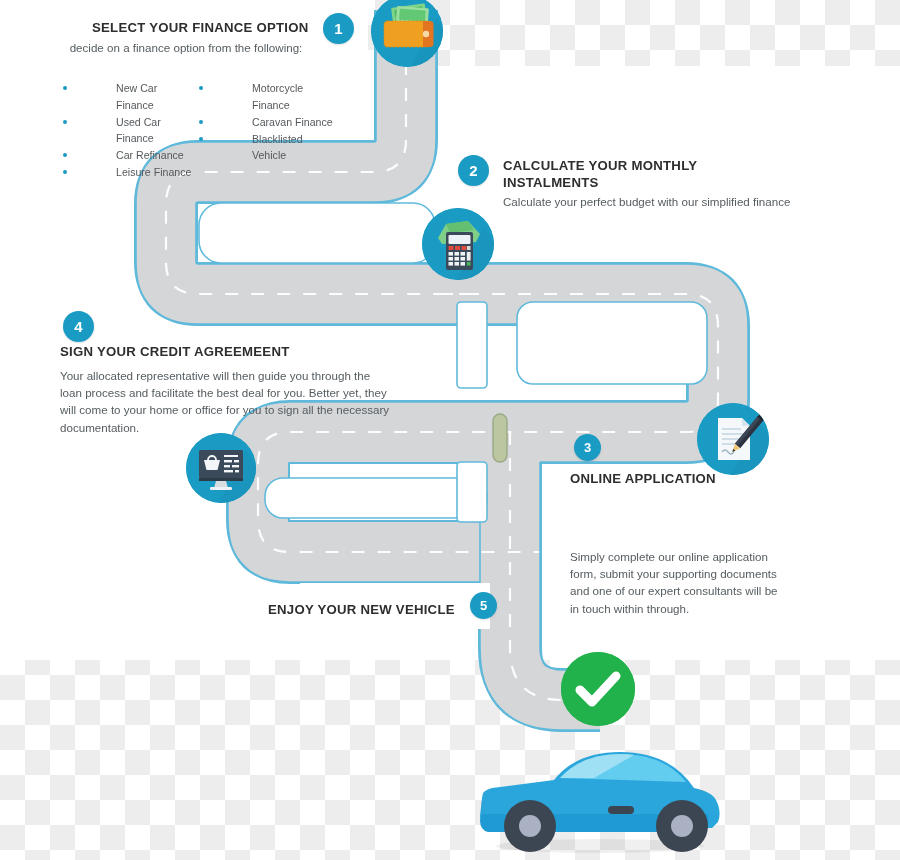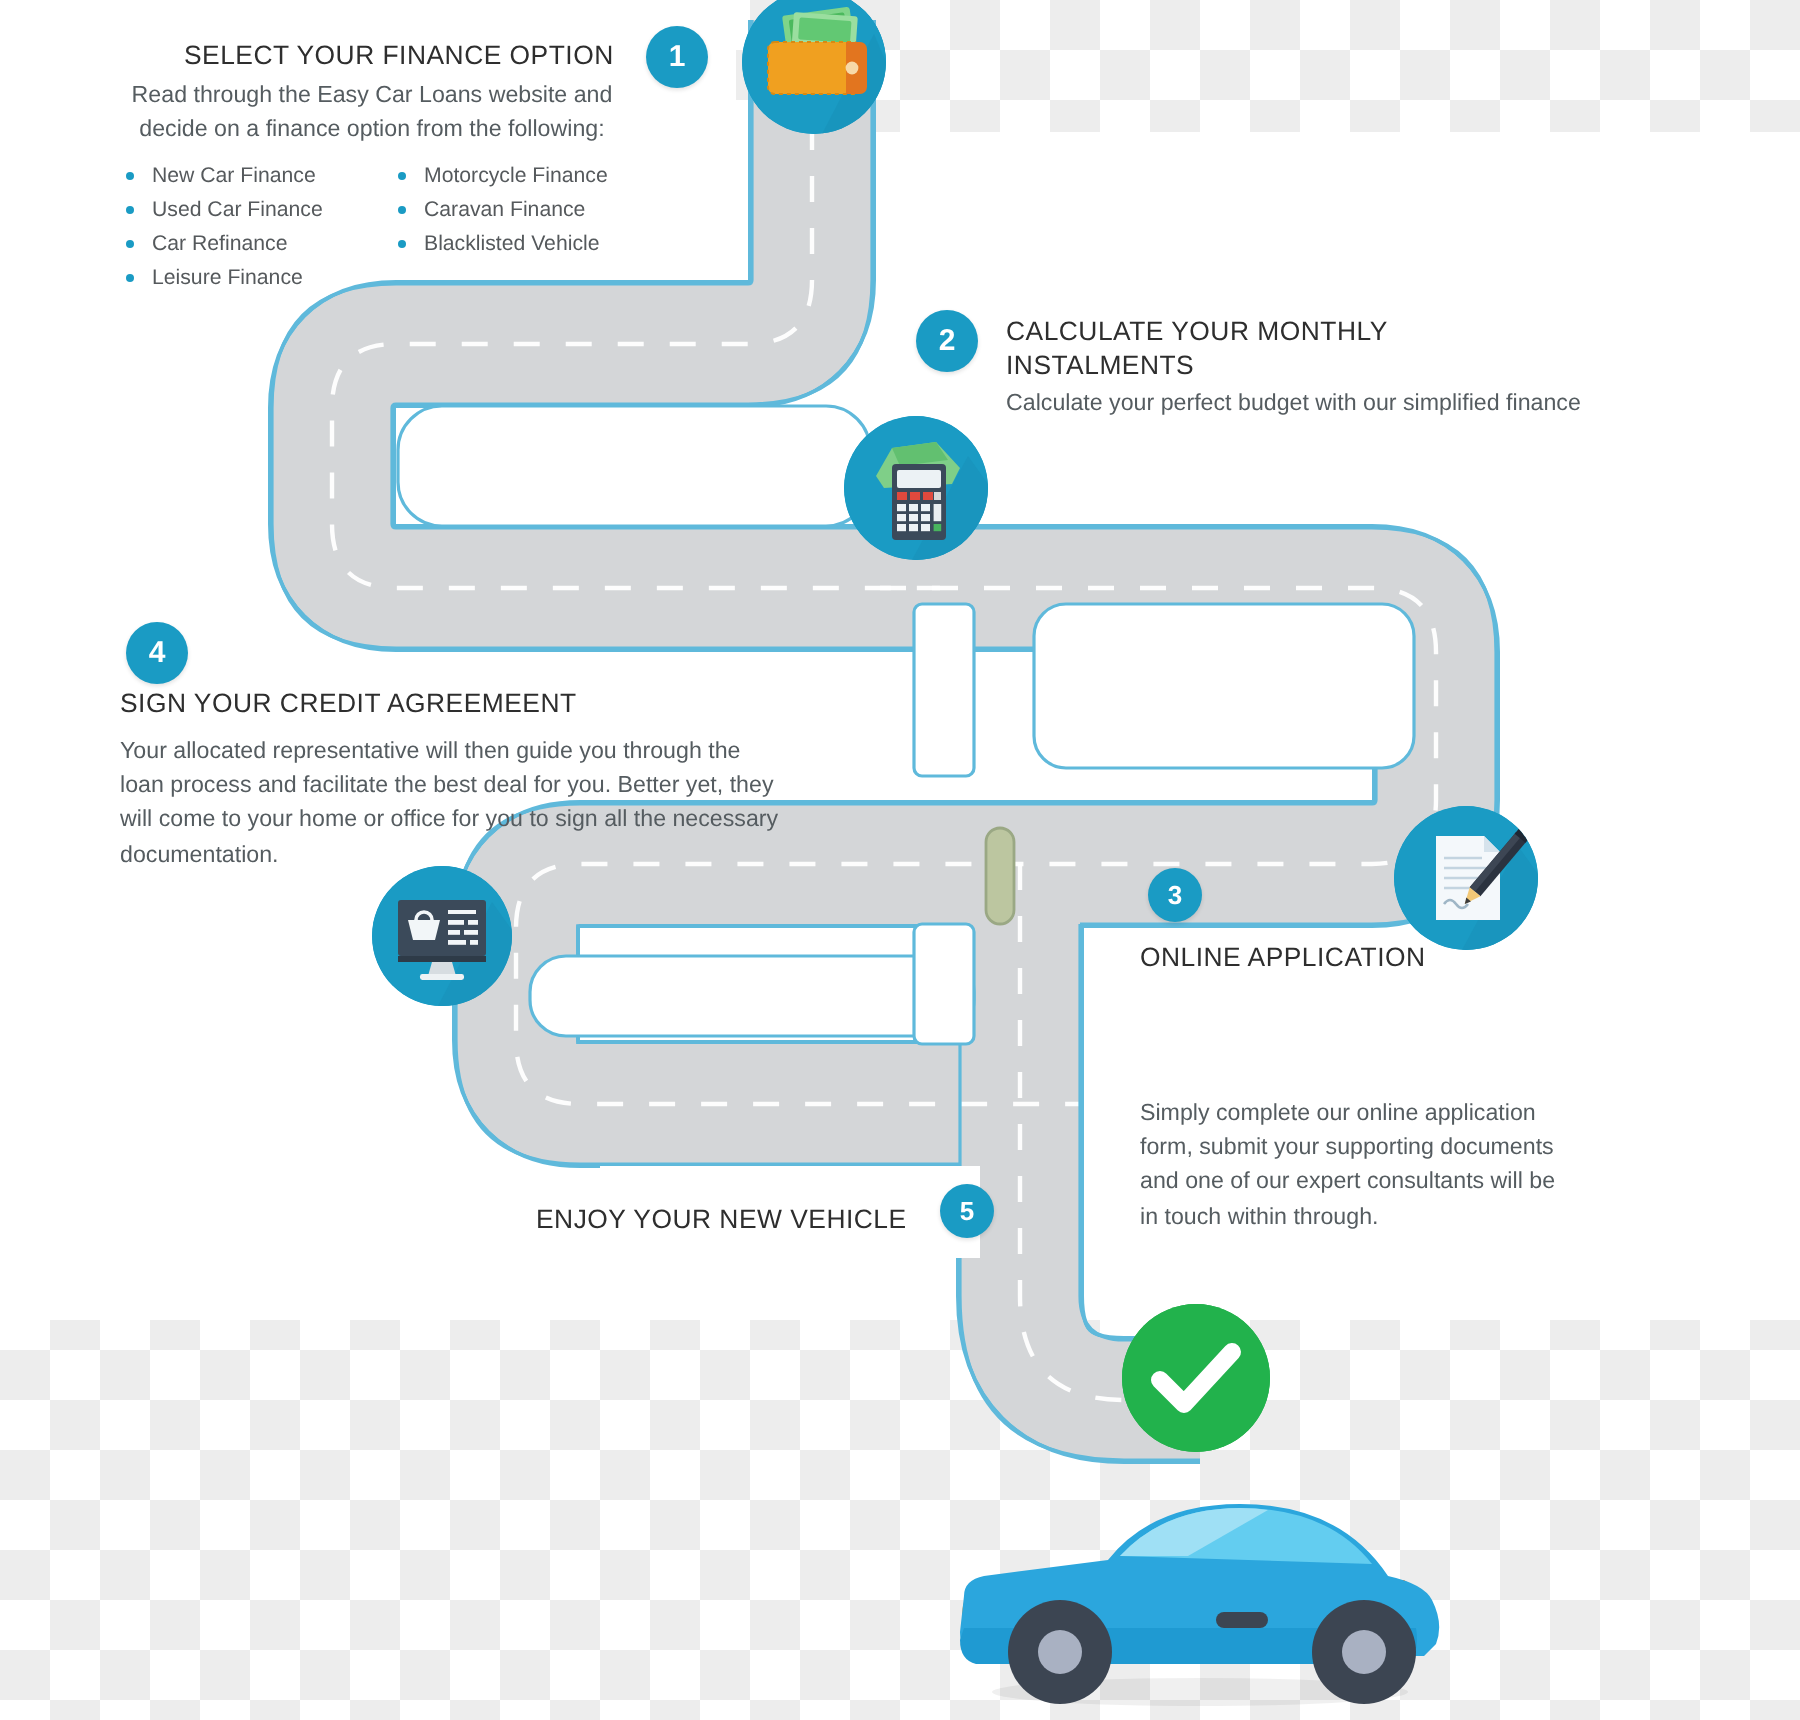--- a/index.html
+++ b/index.html
@@ -70,21 +70,21 @@
     line-height: 31px;
     text-align: center;
     font-family: "Liberation Sans", sans-serif;
     box-shadow: 0 1px 2px rgba(0,0,0,0.12);
   }
   .badge.sm { width: 27px; height: 27px; line-height: 27px; font-size: 13px; }
 
   
   .step-title {
     position: absolute;
-    font-weight: normal;
+    font-weight: bold;
     font-size: 13.2px;
     color: #2e2e2e;
     letter-spacing: 0.25px;
     line-height: 17px;
     font-family: "Liberation Sans", sans-serif;
   }
   .step-body {
     position: absolute;
     font-size: 11.6px;
     color: #555c60;
@@ -95,20 +95,21 @@
   
   .bullet-col { position: absolute; }
   .bullet-item {
     display: flex;
     align-items: flex-start;
     font-size: 10.6px;
     color: #55595c;
     line-height: 16.5px;
     margin-bottom: 0.5px;
     font-family: "Liberation Sans", sans-serif;
+    gap: 40px;
   }
   .bullet-dot {
     width: 4px;
     height: 4px;
     border-radius: 50%;
     background: #1a9bc4;
     margin-top: 6px;
     margin-right: 9px;
     flex: 0 0 auto;
   }
@@ -240,21 +241,20 @@
 
       <rect x="300" y="583" width="190" height="46" fill="#ffffff"></rect>
     </g>
 
     <rect x="493" y="414" width="14" height="48" rx="7" fill="#bcc6a0" stroke="#9aa884" stroke-width="1.4"></rect>
   </svg>
 
   <div class="step-title" style="left:92px; top:19px;">SELECT YOUR FINANCE OPTION</div>
 
   <div class="step-body" style="left:56px; top:39px; width:260px; text-align:center;">
-    <div>Read through the Easy Car Loans website and</div>
     <div>decide on a finance option from the following:</div>
   </div>
 
   <div class="bullet-col" style="left:63px; top:80px; width:130px;">
     <div class="bullet-item">
       <span class="bullet-dot"></span>
       <span>New Car Finance</span>
     </div>
     <div class="bullet-item">
       <span class="bullet-dot"></span>

